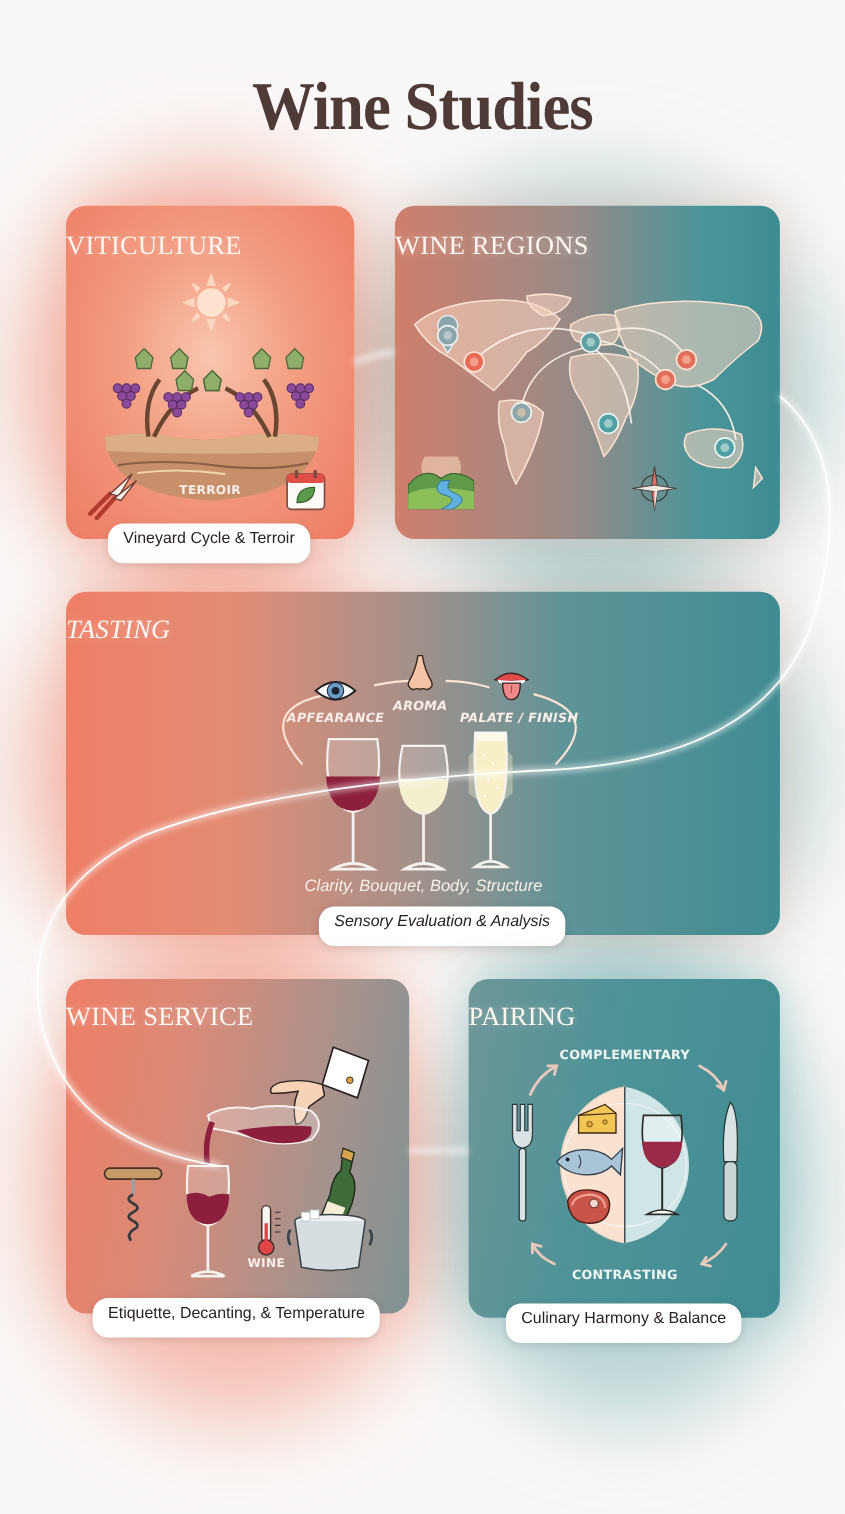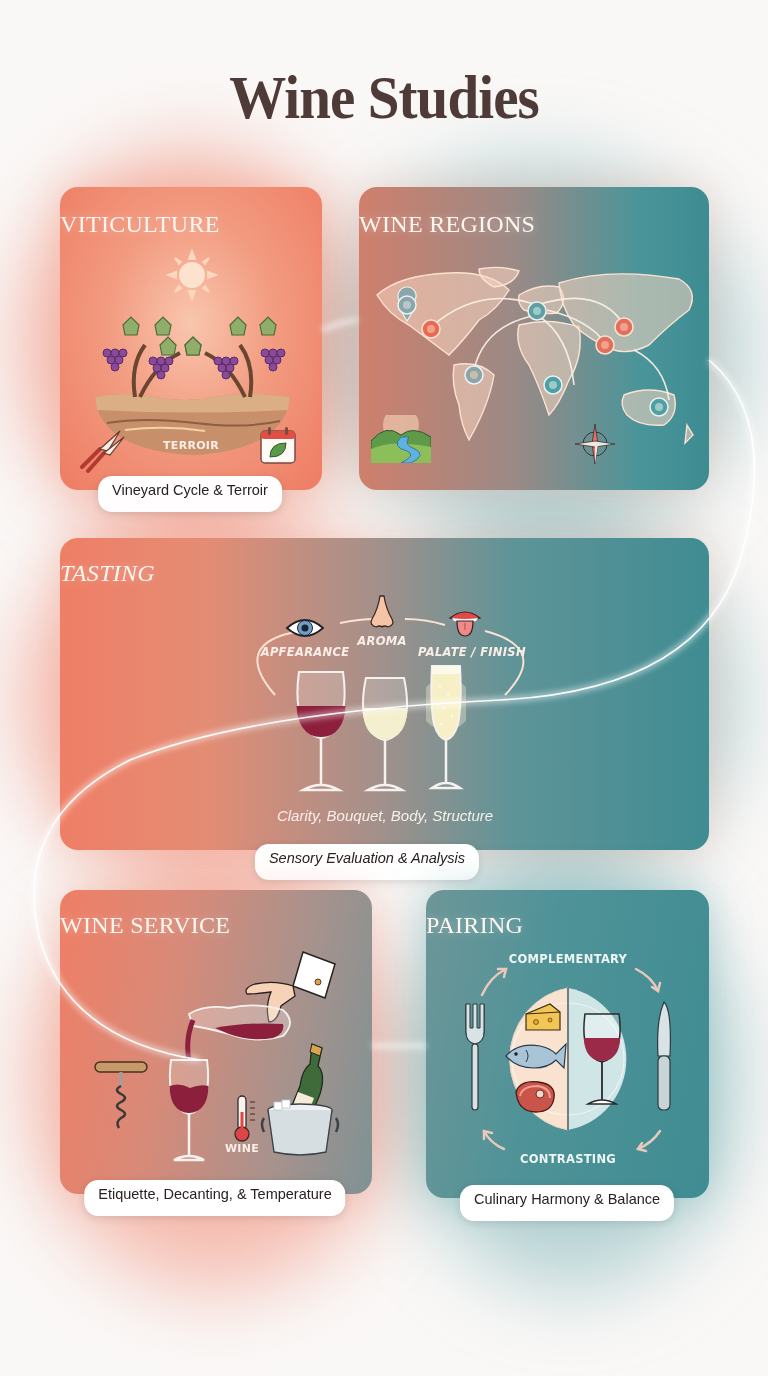--- a/index.html
+++ b/index.html
@@ -286,22 +286,22 @@
         <circle cx="14" cy="22" r="1"></circle>
         <circle cx="22" cy="30" r="1"></circle>
         <circle cx="18" cy="44" r="1"></circle>
         <circle cx="26" cy="52" r="1"></circle>
         <circle cx="15" cy="60" r="1"></circle>
       </g>
     <path d="M20 76 L20 120" stroke="#f5f1ee" stroke-width="2.5"></path>
     <path d="M6 124 Q20 114 34 124Z" fill="none" stroke="#f5f1ee" stroke-width="2.5"></path>
   </svg>
 
-  <div class="sub-text" style="left:325px;top:269px;">Clarity, Bouquet, Body, Structure</div>
-  <div class="pill" style="left:307px;top:286px;margin-top:20px;">Sensory Evaluation &amp; Analysis</div>
+  <div class="sub-text" style="left:325px;top:259px;">Clarity, Bouquet, Body, Structure</div>
+  <div class="pill" style="left:342px;top:286px;">Sensory Evaluation &amp; Analysis</div>
 </div>
 
 <div class="card" style="left:60px;top:890px;width:312px;height:304px;">
   <div class="card-inner" style="background:linear-gradient(100deg, #ef7e66 0%, #d88a78 35%, #a9928c 70%, #7f9294 100%);"></div>
   <div class="card-title" style="top:22px;">WINE SERVICE</div>
 
   <svg class="abs" style="left:125px;top:60px;" width="160" height="110" viewBox="0 0 160 110">
 
     <path d="M118 2 L150 14 L140 48 L108 36Z" fill="#ffffff" stroke="#2a2020" stroke-width="1.5"></path>
     <circle cx="133" cy="32" r="3" fill="#e2a040" stroke="#2a2020" stroke-width="0.8"></circle>

